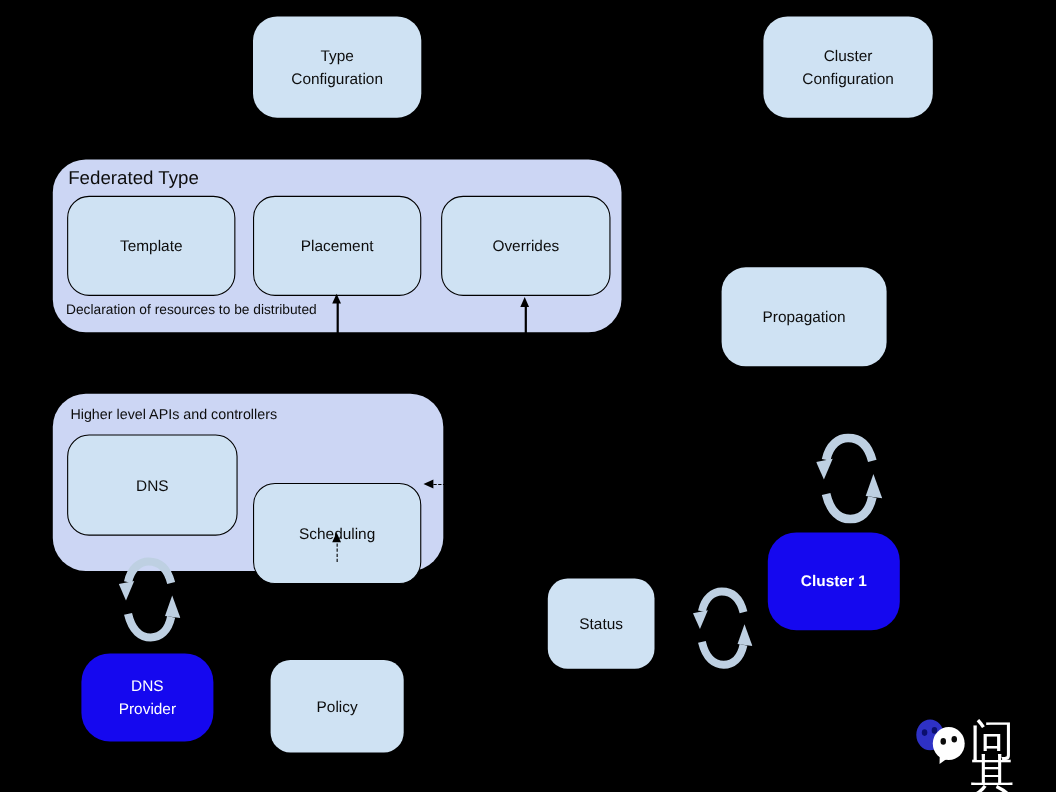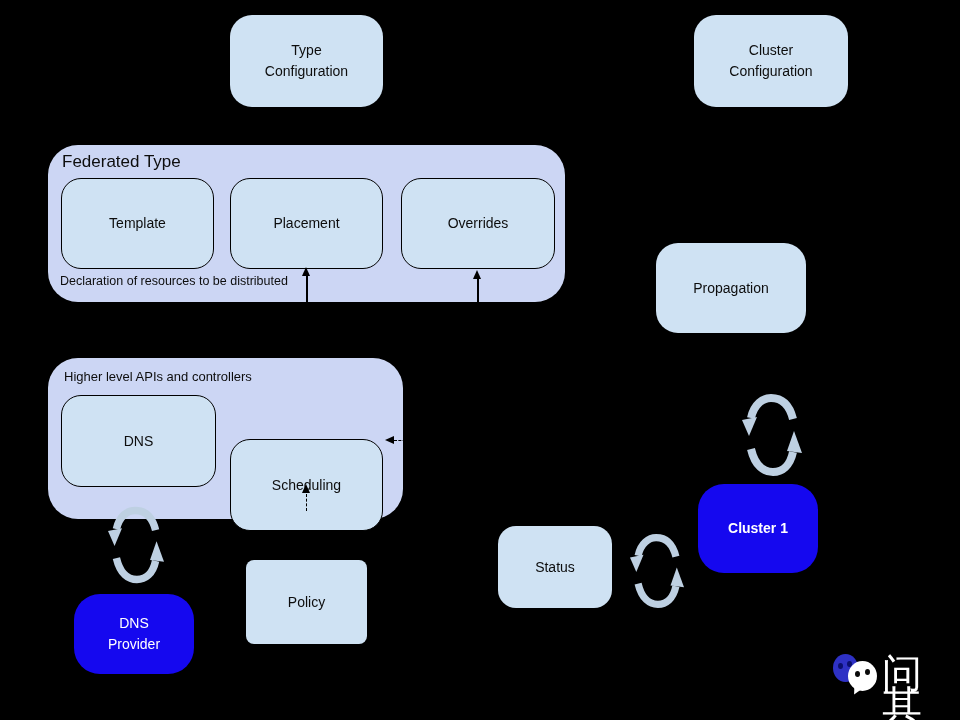--- a/index.html
+++ b/index.html
@@ -124,25 +124,25 @@
     <polygon points="0,26 15,23 7,42" fill="var(--sync-icon)"></polygon>
     <path d="M 9 55 C 13 72 22 78 31 78 C 40 78 48 72 51 58" fill="none" stroke="var(--sync-icon)" stroke-width="8"></path>
     <polygon points="45,57 60,59 52,37" fill="var(--sync-icon)"></polygon>
   </svg>
 
   <div class="box blue" style="left:74px;top:594px;width:120px;height:80px;">
     <span class="label multiline">DNS
 Provider</span>
   </div>
 
-  <div class="box light" style="left:246px;top:560px;width:121px;height:84px;border-radius:8px;">
+  <div class="box light" style="left:246px;top:600px;width:121px;height:84px;border-radius:18px;">
     <span class="label">Policy</span>
   </div>
 
-  <div class="box light" style="left:498px;top:526px;width:114px;height:82px;border-radius:18px;">
+  <div class="box light" style="left:498px;top:526px;width:97px;height:82px;border-radius:18px;">
     <span class="label">Status</span>
   </div>
 
   <svg class="sync" style="left:630px;top:533px;" width="54" height="76" viewBox="0 0 60 82">
     <path d="M 51 25 C 47 9 38 4 29 4 C 21 4 12 10 9 24" fill="none" stroke="var(--sync-icon)" stroke-width="8"></path>
     <polygon points="0,26 15,23 7,42" fill="var(--sync-icon)"></polygon>
     <path d="M 9 55 C 13 72 22 78 31 78 C 40 78 48 72 51 58" fill="none" stroke="var(--sync-icon)" stroke-width="8"></path>
     <polygon points="45,57 60,59 52,37" fill="var(--sync-icon)"></polygon>
   </svg>
 

